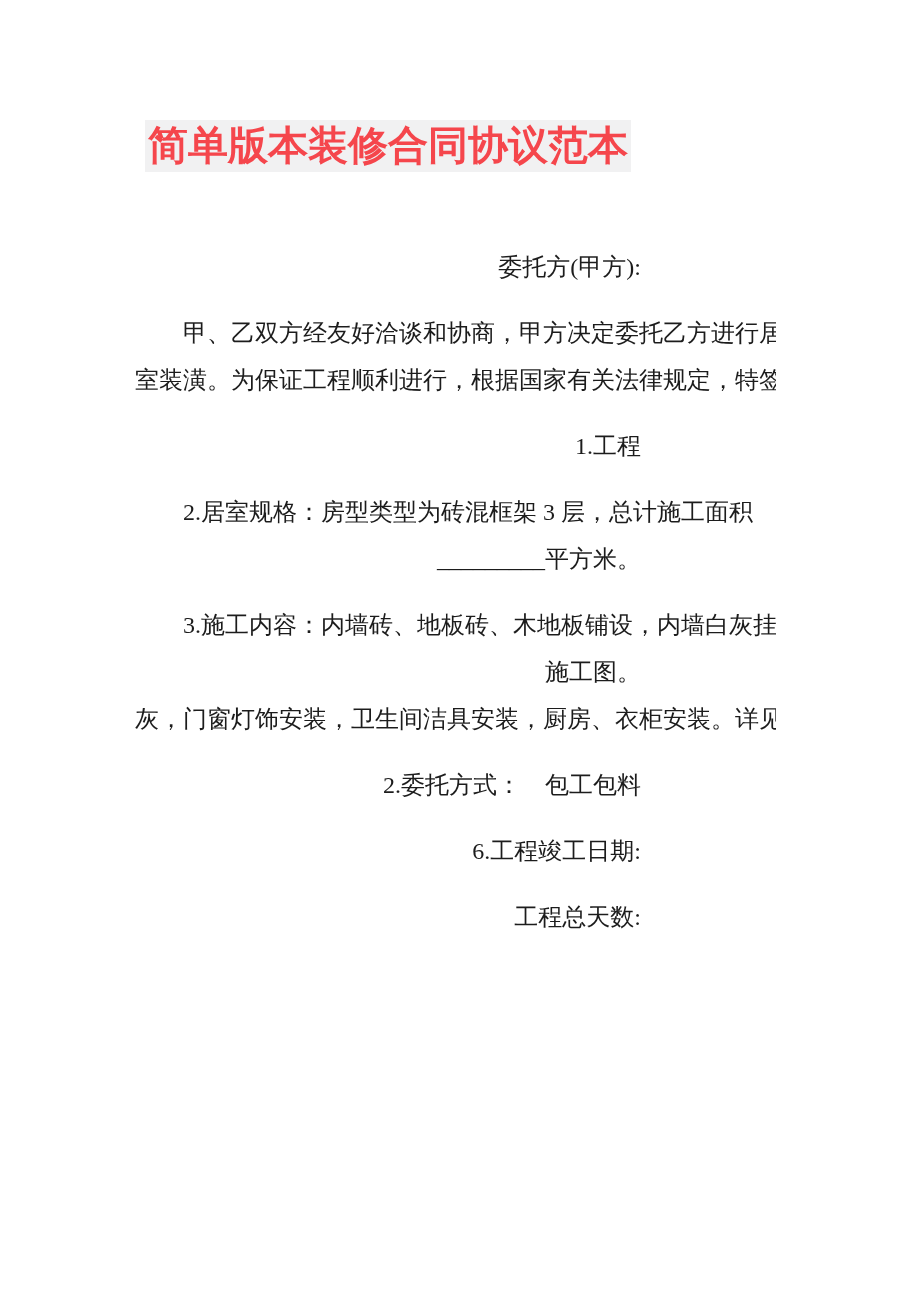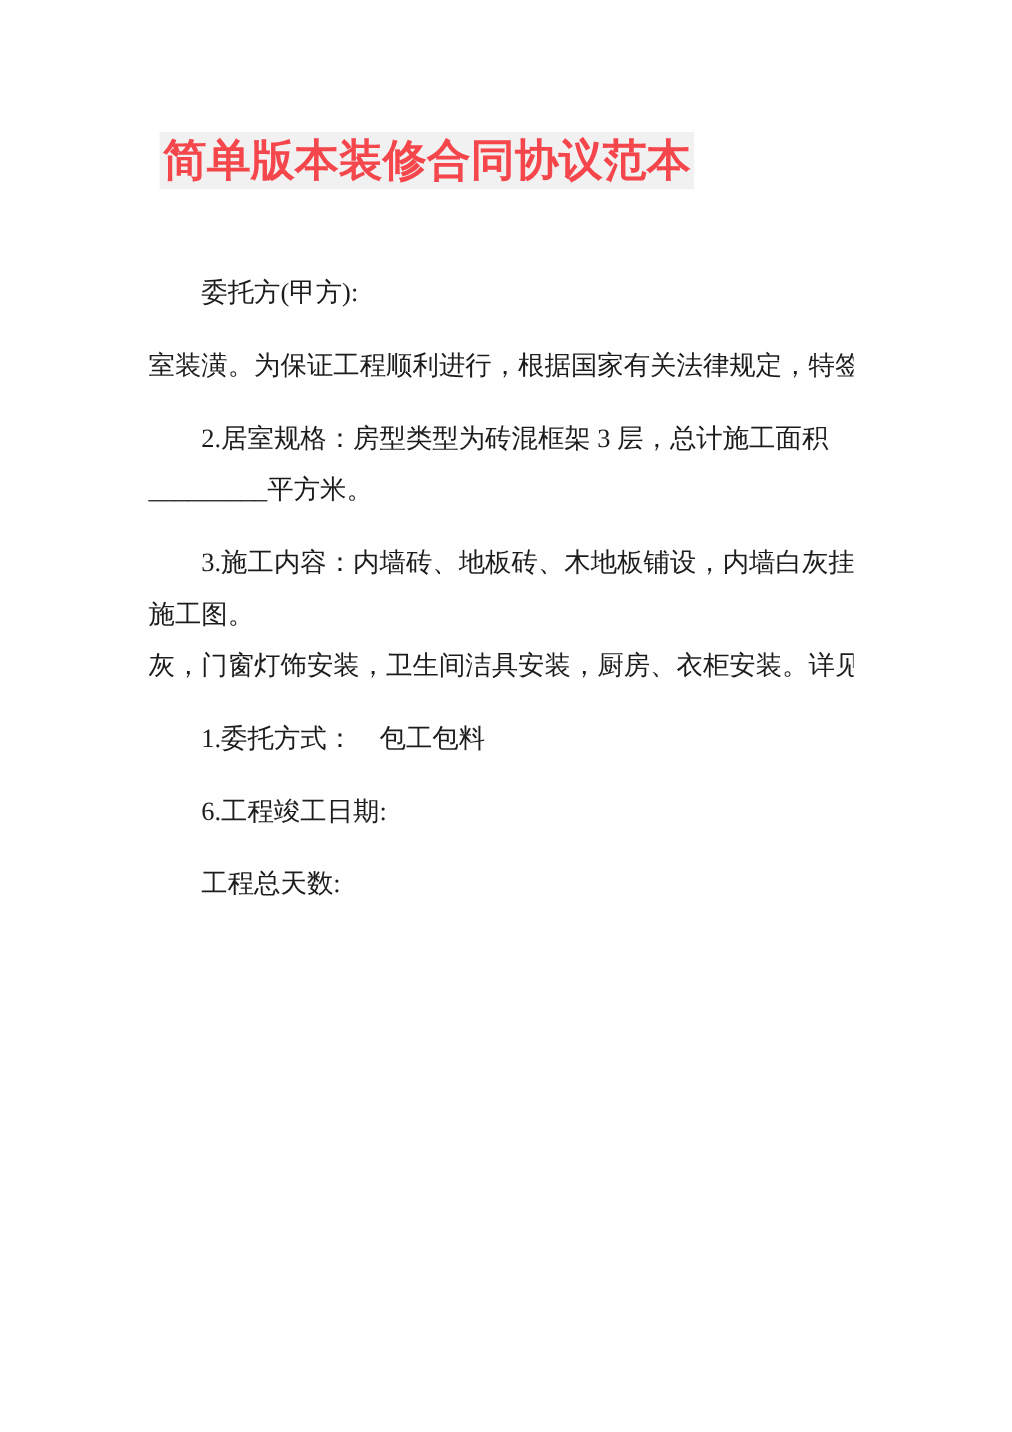--- a/index.html
+++ b/index.html
@@ -26,20 +26,21 @@
     font-weight: bold;
     letter-spacing: 0;
   }
   .title-text {
     
     padding: 1px 3px;
     display: inline-block;
   }
   .body-text .para {
     margin: 0 0 19px 0;
+    text-align: right;
   }
   .body-text .line {
     font-size: 24px;
     line-height: 47px;
     white-space: pre;
     letter-spacing: 0;
   }
   .body-text .line.indent {
     padding-left: 48px; 
   }
@@ -48,33 +49,37 @@
 <body>
 
 <div class="page" style="background: rgb(255, 255, 255);">
   <h1 class="title"><span class="title-text" style="color: rgb(245, 70, 76); background: rgb(241, 241, 242);">简单版本装修合同协议范本</span></h1>
 
   <div class="body-text" id="paragraphs" style="color: rgb(28, 28, 28);">
       <div class="para">
         <div class="line indent">委托方(甲方):</div>
       </div>
       <div class="para">
+        <div class="line indent">甲、乙双方经友好洽谈和协商，甲方决定委托乙方进行居</div>
         <div class="line">室装潢。为保证工程顺利进行，根据国家有关法律规定，特签</div>
+      </div>
+      <div class="para">
+        <div class="line indent">1.工程</div>
       </div>
       <div class="para">
         <div class="line indent">2.居室规格：房型类型为砖混框架 3 层，总计施工面积</div>
         <div class="line">_________平方米。</div>
       </div>
       <div class="para">
         <div class="line indent">3.施工内容：内墙砖、地板砖、木地板铺设，内墙白灰挂</div>
         <div class="line">施工图。</div>
         <div class="line">灰，门窗灯饰安装，卫生间洁具安装，厨房、衣柜安装。详见</div>
       </div>
       <div class="para">
-        <div class="line indent">1.委托方式：　包工包料</div>
+        <div class="line indent">2.委托方式：　包工包料</div>
       </div>
       <div class="para">
         <div class="line indent">6.工程竣工日期:</div>
       </div>
       <div class="para">
         <div class="line indent">工程总天数:</div>
       </div>
     </div>
 </div>
 

